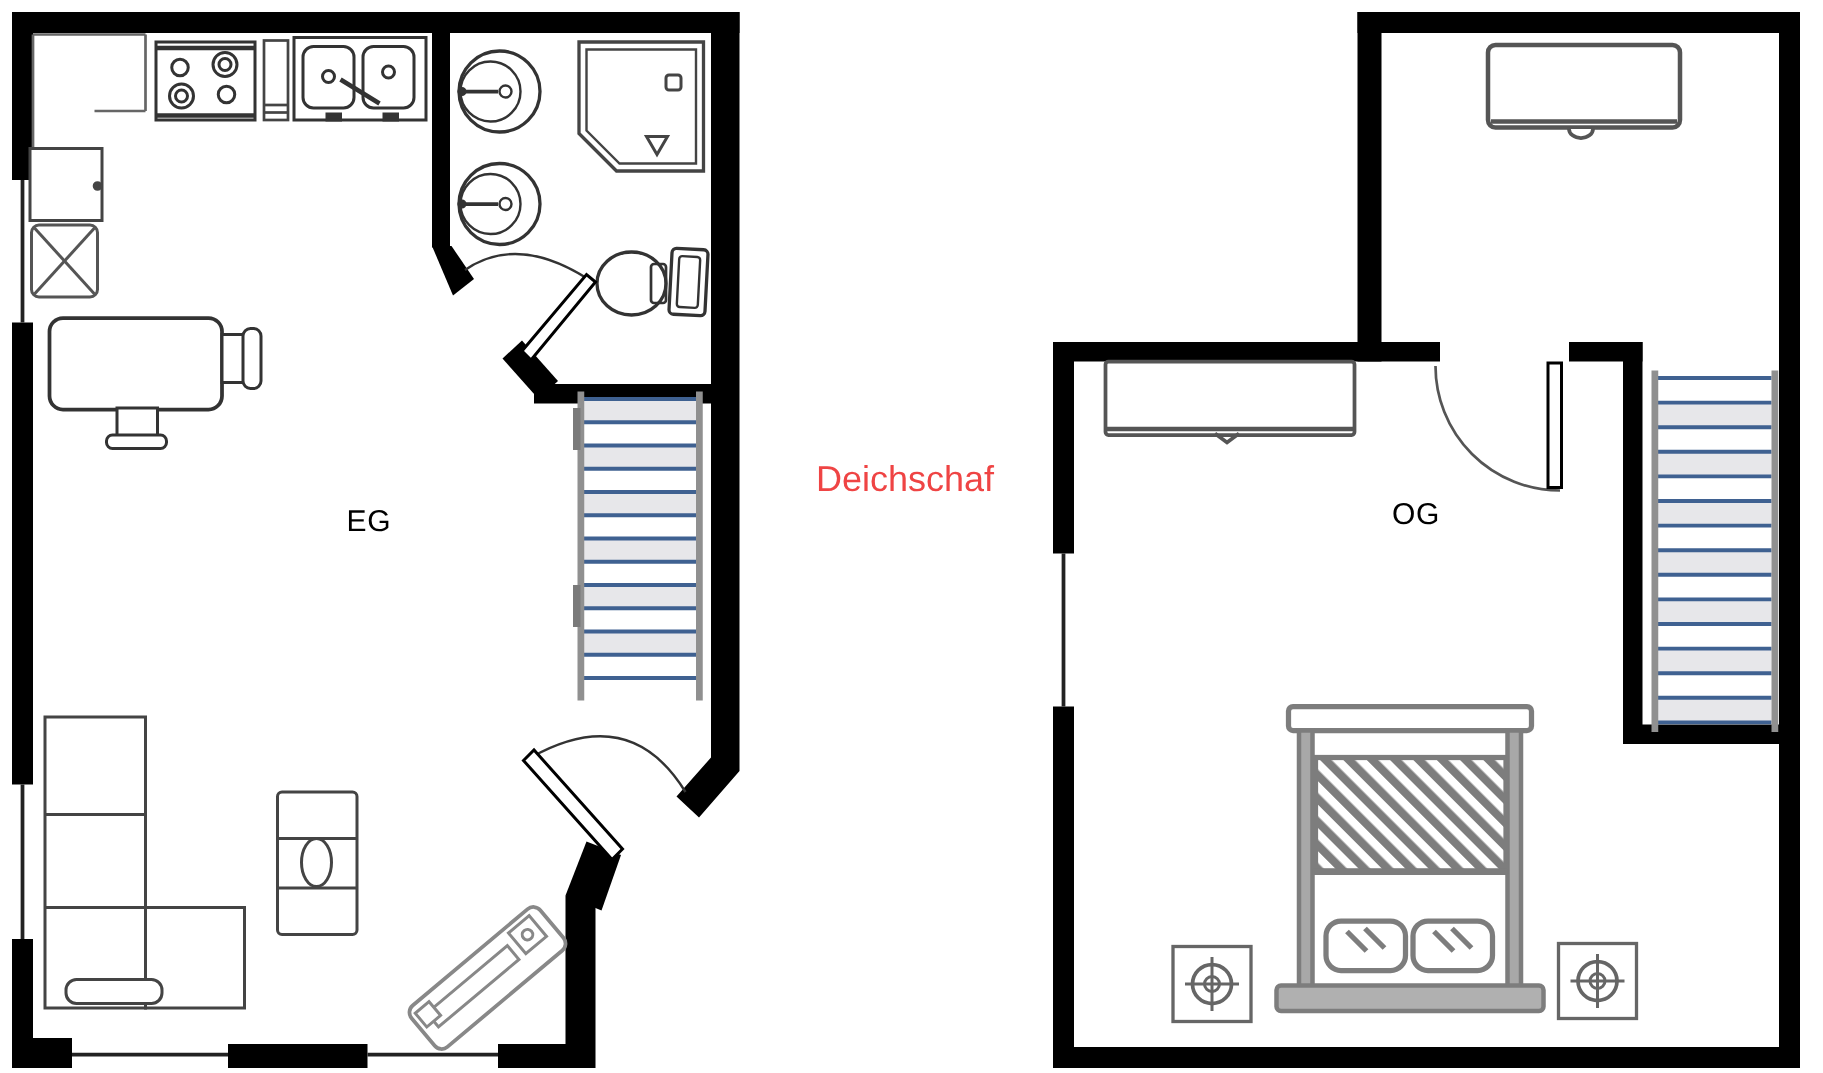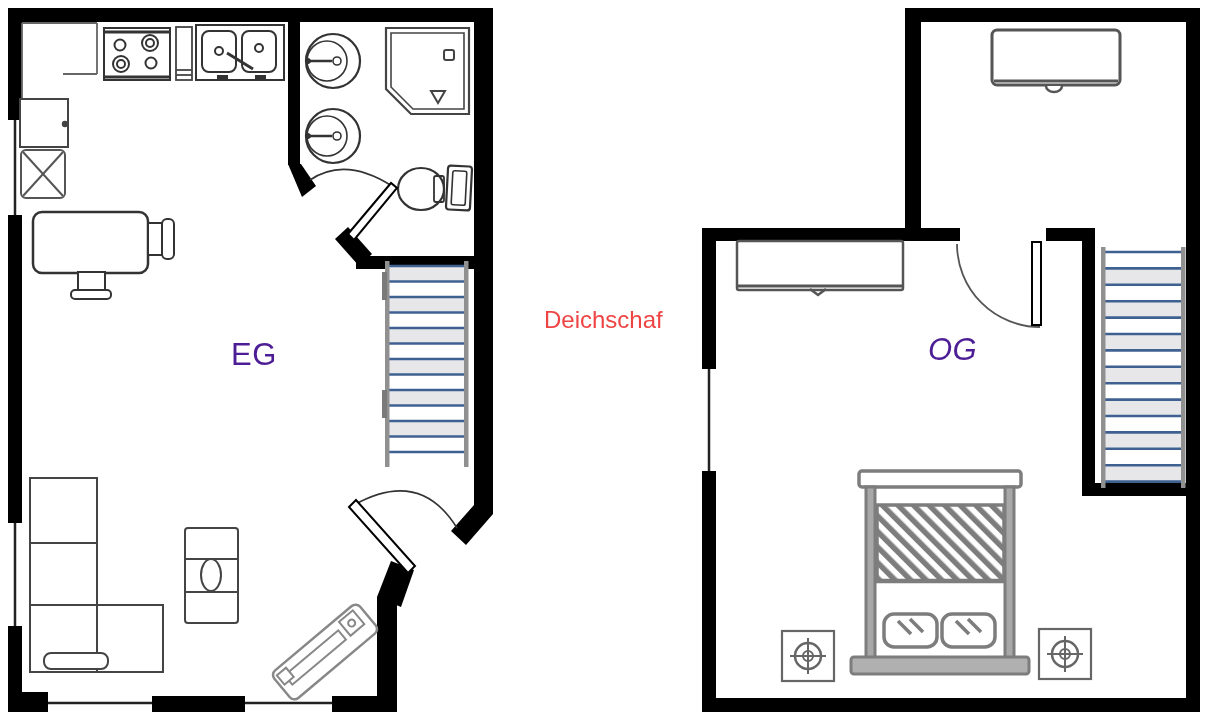--- a/index.html
+++ b/index.html
@@ -6,31 +6,31 @@
   .canvas{
     position:relative;
     width:1215px;height:715px;
     background:#ffffff;
     font-family:"Liberation Sans", sans-serif;
     overflow:hidden;
   }
   .plan-svg{position:absolute;left:0;top:0;}
   .floor-label{
     position:absolute;
-    color:#4c1d95;
-    font-size:31px;
+    color:#000000;
+    font-size:20px;
     letter-spacing:0.5px;
   }
   .caption-label{
     position:absolute;
     color:#ef4444;
     font-size:24px;
   }
   #eg-label{left:231px;top:337px;}
-  #og-label{left:928px;top:332px;font-style:italic;}
+  #og-label{left:928px;top:332px;}
   #center-caption{left:544px;top:306px;}
 </style>
 </head>
 <body>
 
 <div class="canvas">
 
 <svg class="plan-svg" width="1215" height="715" viewBox="0 0 1215 715">
   <defs>
     <pattern id="hatch" width="11" height="11" patternUnits="userSpaceOnUse" patternTransform="rotate(-45)">

